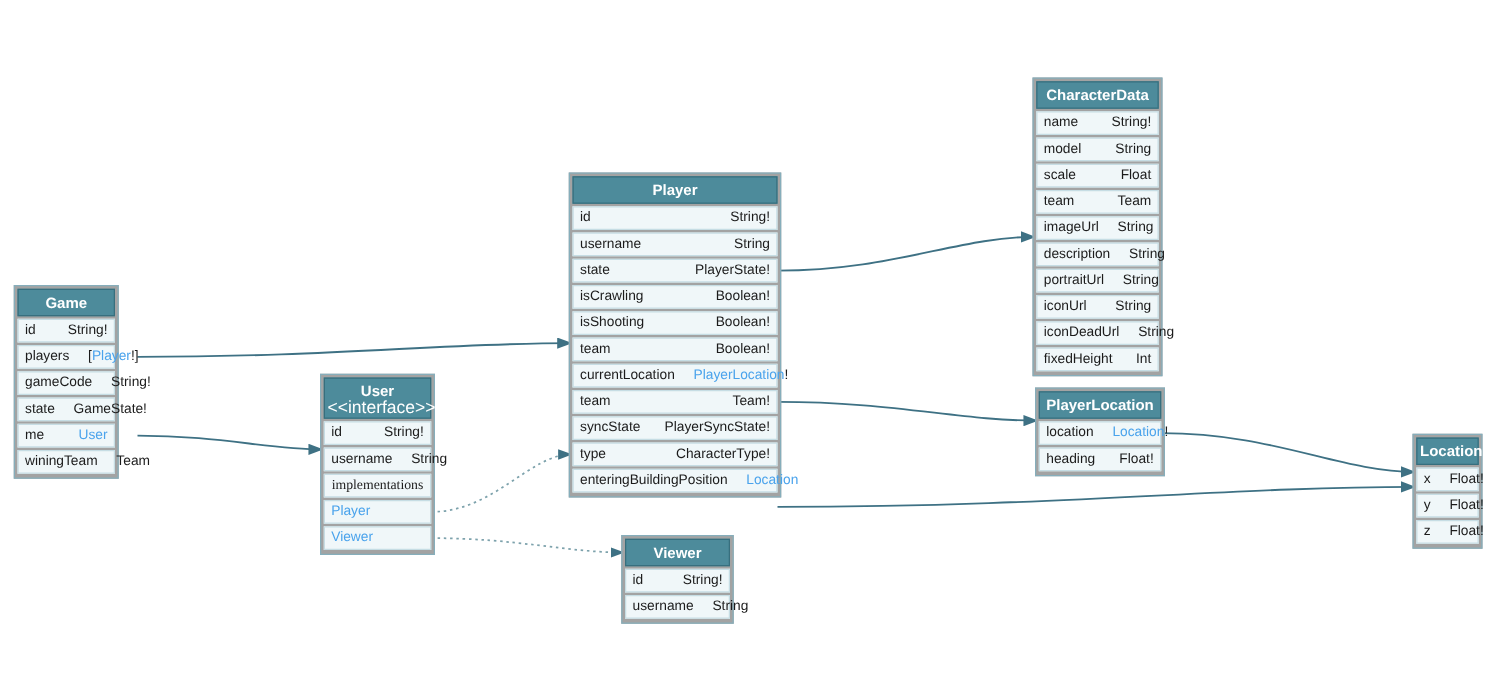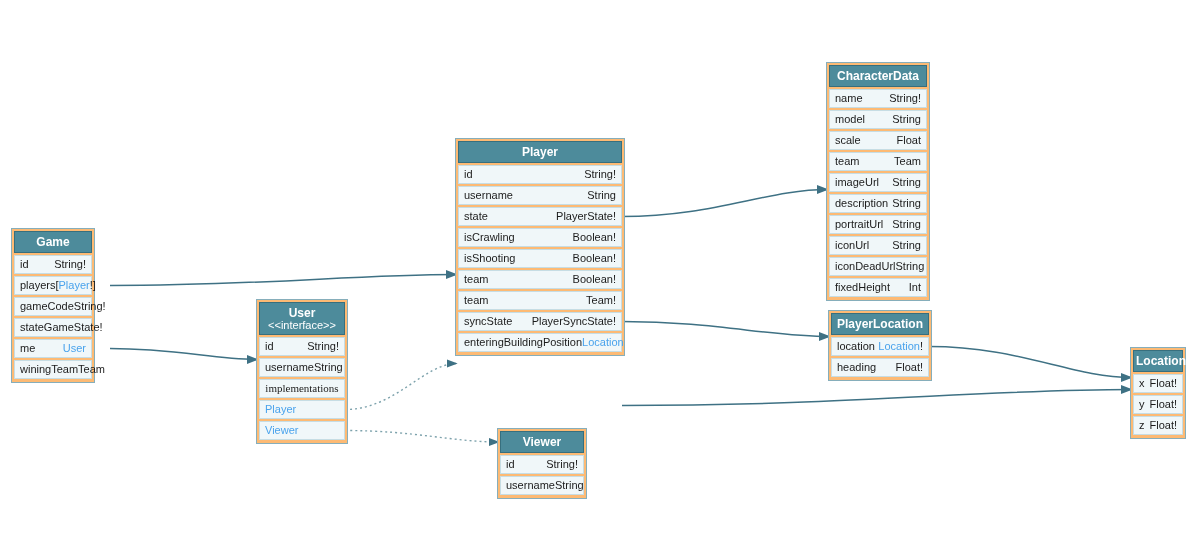--- a/index.html
+++ b/index.html
@@ -2,29 +2,29 @@
 <html><head>
 <meta charset="utf-8">
 <style>
   html,body{margin:0;padding:0;background:#ffffff;}
   body{width:1200px;height:547px;position:relative;overflow:hidden;
        font-family:"Liberation Sans", sans-serif;-webkit-font-smoothing:antialiased;}
   #canvas{position:absolute;inset:0;width:1200px;height:547px;}
   #edges{position:absolute;left:0;top:0;pointer-events:none;}
   .edge{fill:none;stroke:#3e7184;stroke-width:1.5;}
   .edge.dotted{stroke:#7da2ac;stroke-width:1.4;stroke-dasharray:2 3;}
-  .node{position:absolute;box-sizing:border-box;border:1px solid #86aebb;background:#fdba74;
+  .node{position:absolute;box-sizing:border-box;border:1px solid #86aebb;background:#a3a3a3;
         padding-bottom:1px;z-index:2;}
   .node-header{margin:2px;padding:3px 2px;text-align:center;background:#4d8b9b;
                border:1px solid #376f7e;color:#ffffff;}
   .node-title{font-size:12px;font-weight:bold;line-height:14px;}
-  .node-stereotype{font-size:11px;line-height:11px;}
+  .node-stereotype{font-size:14px;line-height:11px;}
   .row{margin:2px;padding:2px 5px;border:1px solid #c6dde4;background:#f0f7f9;
        font-size:11px;line-height:13px;color:#1b1b1b;display:flex;
-       justify-content:space-between;gap:0;white-space:nowrap;cursor:default;}
+       justify-content:space-between;gap:15px;white-space:nowrap;cursor:default;}
   .row .fname{text-align:left;}
   .row .ftype{text-align:left;}
   .row.section{justify-content:center;font-family:Liberation Serif, serif;}
   .row.link .fname{color:#4aa3ec;}
   .tlink{color:#4aa3ec;}
 </style>
 </head>
 <body>
 
 <div id="canvas">
@@ -118,26 +118,34 @@
         </div>
         <div class="row">
           <span class="fname">isShooting</span>
           <span class="ftype"><span>Boolean!</span><span></span></span>
         </div>
         <div class="row">
           <span class="fname">team</span>
           <span class="ftype"><span>Boolean!</span><span></span></span>
         </div>
         <div class="row">
+          <span class="fname">currentLocation</span>
+          <span class="ftype"><span></span><span class="tlink">PlayerLocation</span><span>!</span></span>
+        </div>
+        <div class="row">
           <span class="fname">team</span>
           <span class="ftype"><span>Team!</span><span></span></span>
         </div>
         <div class="row">
           <span class="fname">syncState</span>
           <span class="ftype"><span>PlayerSyncState!</span><span></span></span>
+        </div>
+        <div class="row">
+          <span class="fname">type</span>
+          <span class="ftype"><span>CharacterType!</span><span></span></span>
         </div>
         <div class="row">
           <span class="fname">enteringBuildingPosition</span>
           <span class="ftype"><span></span><span class="tlink">Location</span><span></span></span>
         </div>
       </div>
       <div class="node" style="left: 497px; top: 428px; width: 90px;">
         <div class="node-header">
           <div class="node-title">Viewer</div>
         </div>

